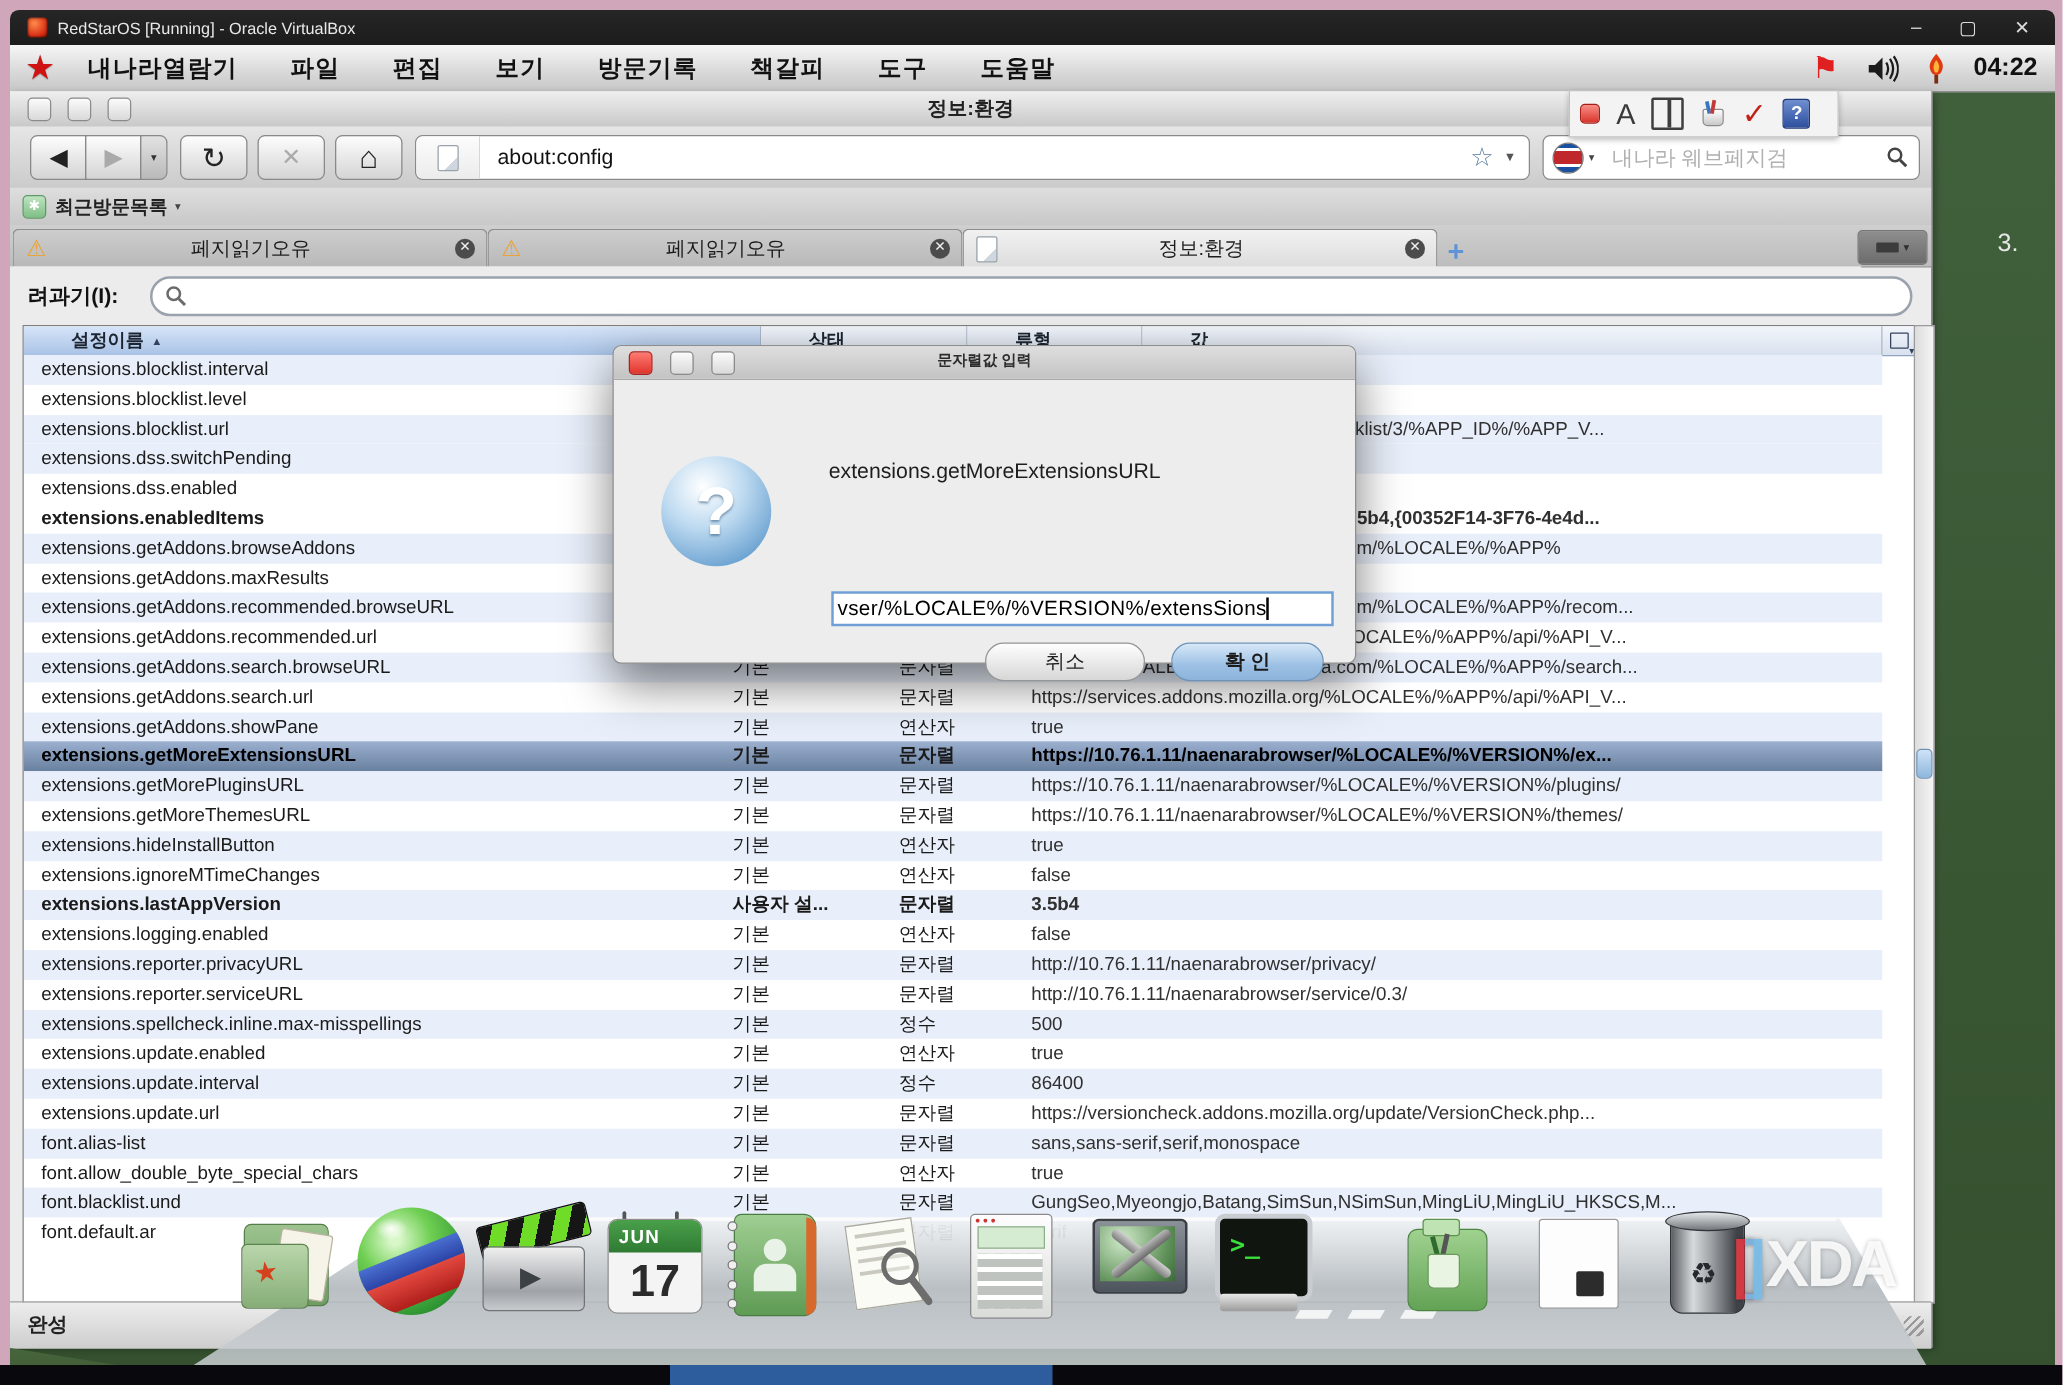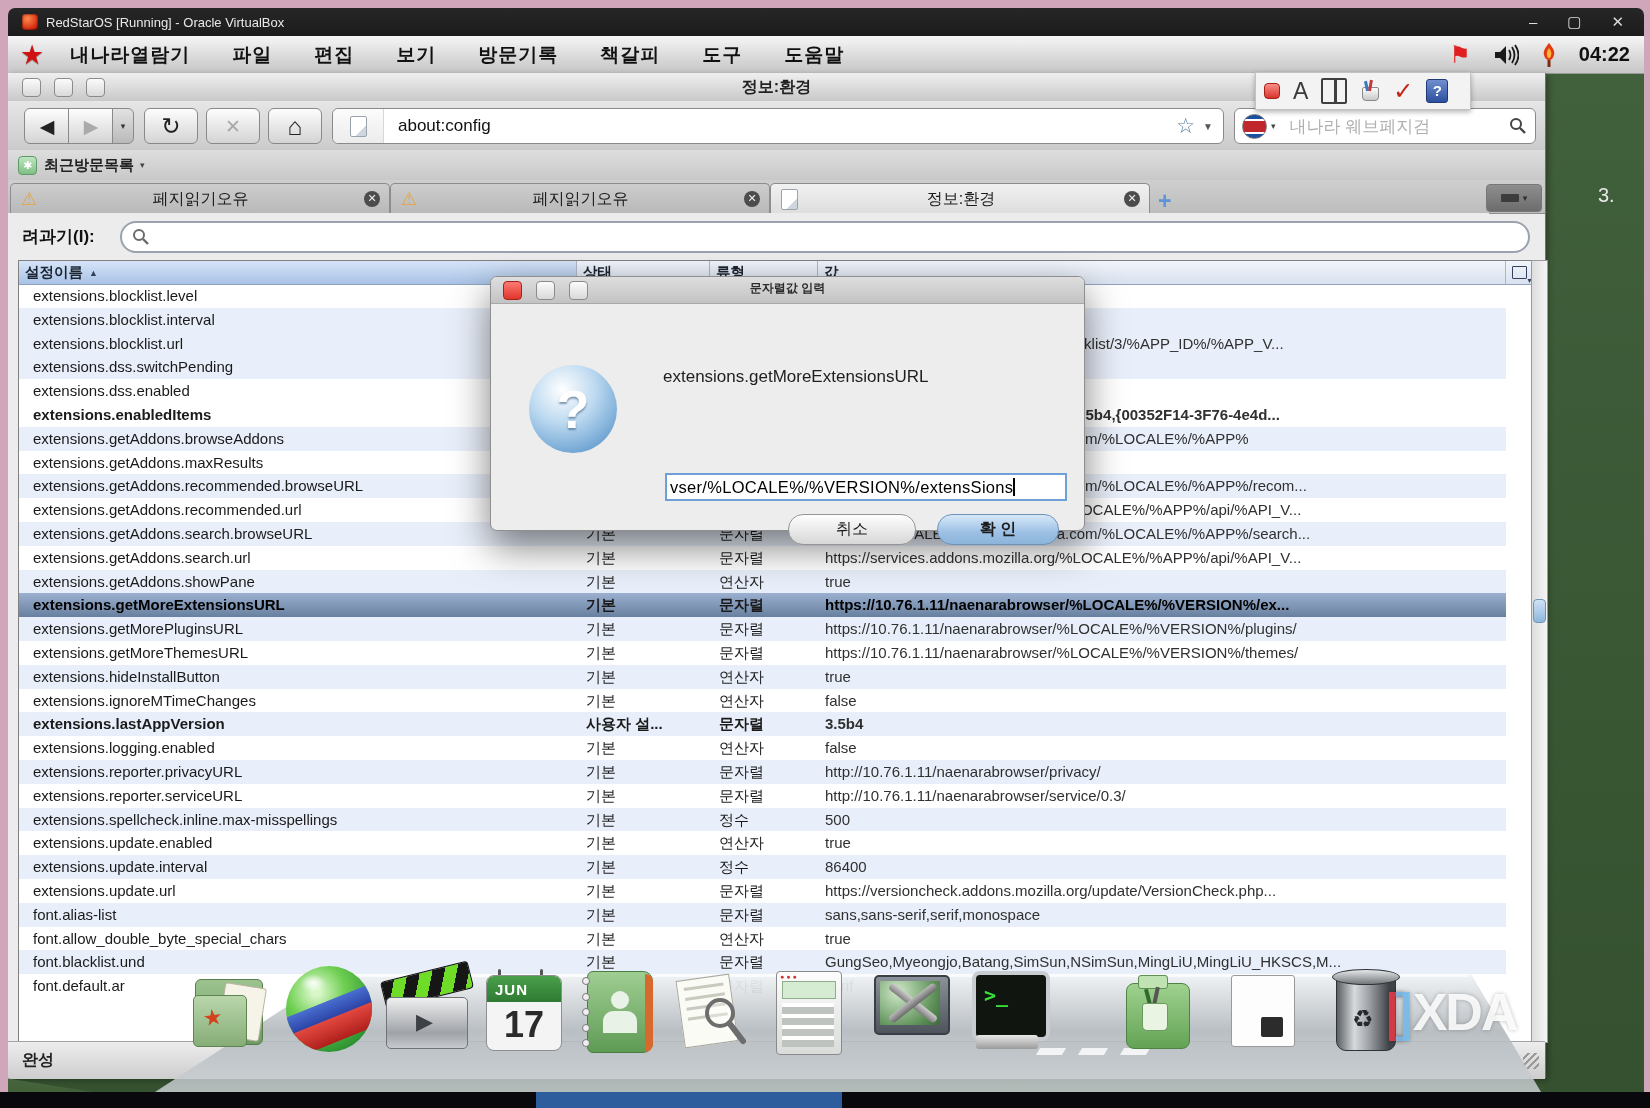--- a/index.html
+++ b/index.html
@@ -84,21 +84,21 @@
   
   #filter-row{left:0;top:140px;width:1481px;height:47px;background:#ececec;}
   #filter-label{position:absolute;left:14px;top:12px;font-weight:bold;font-size:17px;color:#111;}
   #filter-field{position:absolute;left:112px;top:8px;width:1406px;height:28px;background:#fff;border:2px solid #9aa2ad;
      border-radius:16px;display:flex;align-items:center;}
   #filter-field .mag{margin-left:10px;}
   
   #table{left:10px;top:187px;width:1513px;height:781px;border:1px solid #808080;background:#fff;overflow:hidden;}
   #thead{position:absolute;left:0;top:0;width:100%;height:23px;display:flex;font-weight:bold;font-size:14.5px;color:#1b2430;
      border-bottom:1px solid #8fa3c0;}
-  .th{border-right:1px solid #aab6c8;background:linear-gradient(#f2f5fb,#d9e1ee);display:flex;align-items:center;}
+  .th{border-right:1px solid #aab6c8;background:linear-gradient(#f2f5fb,#d9e1ee);display:flex;align-items:center;padding-left:32px;}
   .th.sorted{background:linear-gradient(#d6e4f8,#a9c3e6);}
   .th span{margin-left:6px;}
   .sort-arrow{margin-left:auto;margin-right:8px;font-size:9px;color:#33425c;}
   #colpicker{position:absolute;right:0;top:0;width:26px;height:23px;background:linear-gradient(#f2f5fb,#d9e1ee);
      border-left:1px solid #aab6c8;display:flex;align-items:center;justify-content:center;}
   #colpicker .box{width:13px;height:11px;border:1.5px solid #33425c;border-radius:1px;position:relative;}
   #colpicker .box:after{content:"▾";position:absolute;right:-6px;bottom:-7px;font-size:8px;color:#33425c;}
   #tbody{position:absolute;left:0;top:23px;width:1487px;bottom:0;overflow:hidden;font-size:15px;color:#1a1a1a;}
   .row{position:relative;height:23.8px;line-height:23.8px;white-space:nowrap;}
   .row.alt{background:#e9effa;}
@@ -374,31 +374,31 @@
             <span>류형</span>
           </div>
         <div class="th" style="flex:1;border-right:none;">
             <span>값</span>
           </div>
         <div id="colpicker">
             <span class="box"></span>
           </div>
       </div>
       <div id="tbody">
+          <div class="row alt">
+            <span class="cName">extensions.blocklist.interval</span>
+            <span class="cStatus">기본</span>
+            <span class="cType">정수</span>
+            <span class="cValue">86400</span>
+          </div>
           <div class="row">
             <span class="cName">extensions.blocklist.level</span>
             <span class="cStatus">기본</span>
             <span class="cType">정수</span>
             <span class="cValue">2</span>
-          </div>
-          <div class="row alt">
-            <span class="cName">extensions.blocklist.interval</span>
-            <span class="cStatus">기본</span>
-            <span class="cType">정수</span>
-            <span class="cValue">86400</span>
           </div>
           <div class="row alt">
             <span class="cName">extensions.blocklist.url</span>
             <span class="cStatus">기본</span>
             <span class="cType">문자렬</span>
             <span class="cValue">https://10.76.1.11/naenarabrowser/blocklist/3/%APP_ID%/%APP_V...</span>
           </div>
           <div class="row alt">
             <span class="cName">extensions.dss.switchPending</span>
             <span class="cStatus">기본</span>

